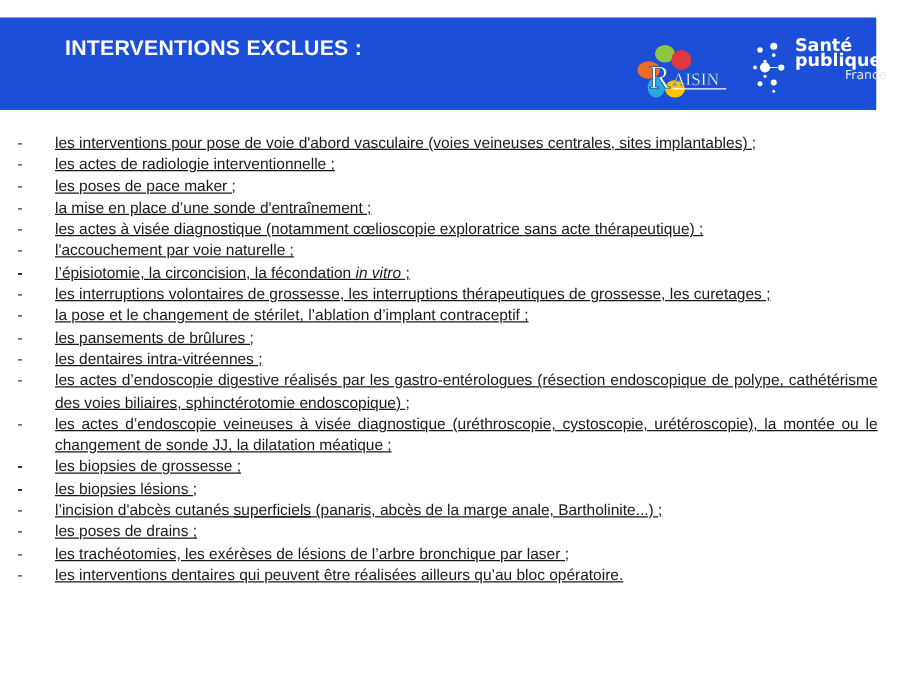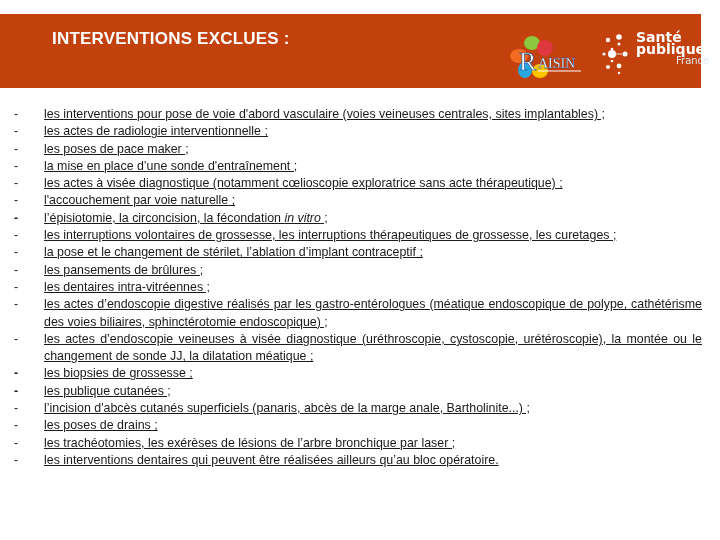--- a/index.html
+++ b/index.html
@@ -1,19 +1,19 @@
 <!DOCTYPE html>
 <html><head>
 <meta charset="utf-8">
 <style>
   html, body { margin:0; padding:0; background:#ffffff; }
   body { width:720px; height:540px; position:relative; overflow:hidden; font-family:"Liberation Sans", sans-serif; }
   .header {
     position:absolute; left:0; top:14px; width:701px; height:74px;
-    background:#c2410c;
+    background:#1d4ed8;
   }
   .title {
     position:absolute; left:52px; top:14px; color:#ffffff;
     font-family:"Liberation Sans", sans-serif; font-size:17px; line-height:21px;
   }
   .title .l1 { font-weight:bold; letter-spacing:0.2px; }
   .title .l2 { font-weight:normal; letter-spacing:0.2px; }
   .raisin-logo { position:absolute; left:505px; top:14px; width:88px; height:60px; }
   .sante-logo { position:absolute; left:600px; top:15px; width:95px; height:60px; }
   .sante-text { position:absolute; left:36px; top:2px; color:#fff; font-family:"DejaVu Sans", sans-serif; }
@@ -113,33 +113,33 @@
   <div class="item">
       <span class="dash">-</span>
       <div class="text">les pansements de brûlures ;</div>
     </div>
   <div class="item">
       <span class="dash">-</span>
       <div class="text">les dentaires intra-vitréennes ;</div>
     </div>
   <div class="item">
       <span class="dash">-</span>
-      <div class="text justify"><span>les actes d’endoscopie digestive réalisés par les gastro-entérologues (méatique endoscopique de polype,</span> <span>cathétérisme des voies biliaires, sphinctérotomie endoscopique) ;</span></div>
+      <div class="text justify"><span>les actes d’endoscopie digestive réalisés par les gastro-entérologues (résection endoscopique de polype,</span> <span>cathétérisme des voies biliaires, sphinctérotomie endoscopique) ;</span></div>
     </div>
   <div class="item">
       <span class="dash">-</span>
       <div class="text justify"><span>les actes d’endoscopie veineuses à visée diagnostique (uréthroscopie, cystoscopie, urétéroscopie), la montée ou le</span> <span>changement de sonde JJ, la dilatation méatique ;</span></div>
     </div>
   <div class="item">
       <span class="dash bold">-</span>
       <div class="text">les biopsies de grossesse ;</div>
     </div>
   <div class="item">
       <span class="dash bold">-</span>
-      <div class="text">les publique cutanées ;</div>
+      <div class="text">les biopsies lésions ;</div>
     </div>
   <div class="item">
       <span class="dash">-</span>
       <div class="text"><span>l’incision d'abcès cutanés </span><u>superficiels</u><span> (panaris, abcès de la marge anale, Bartholinite...) ;</span></div>
     </div>
   <div class="item">
       <span class="dash">-</span>
       <div class="text">les poses de drains ;</div>
     </div>
   <div class="item">

